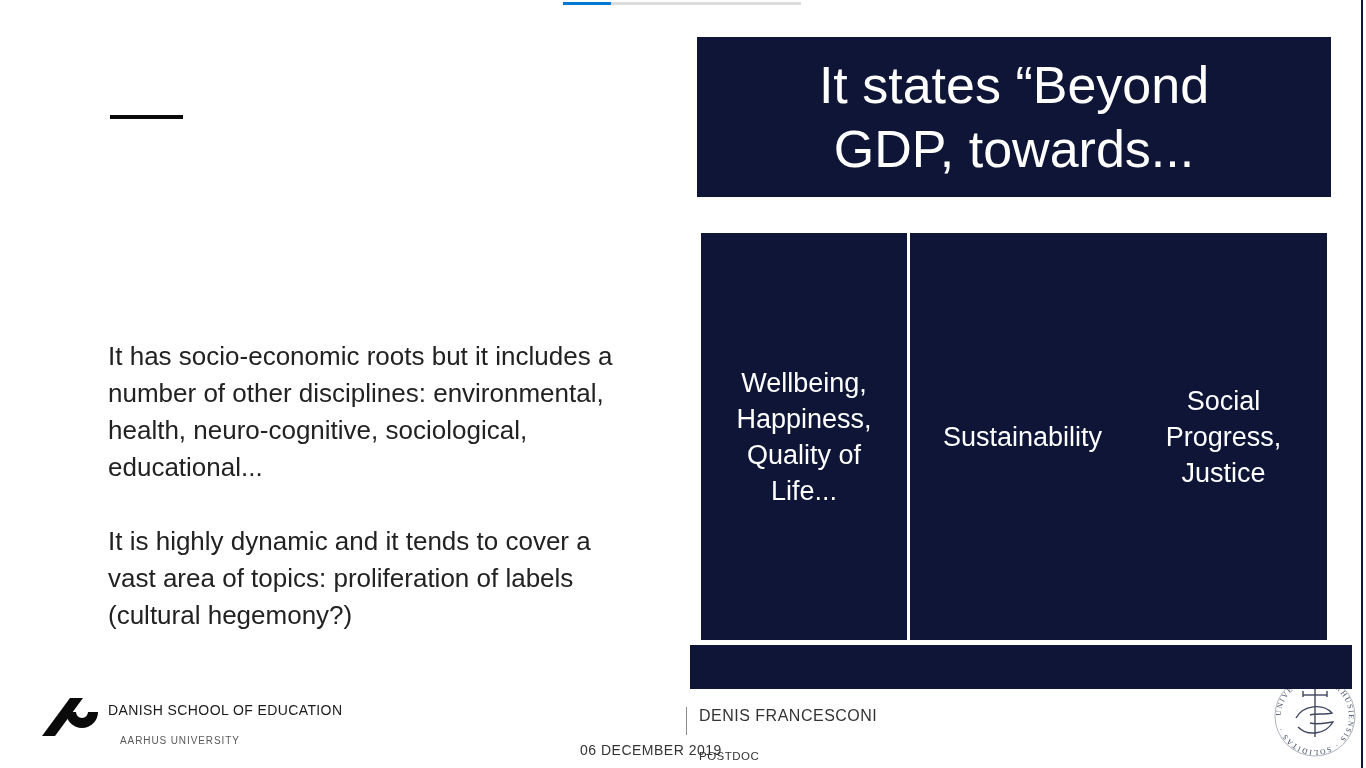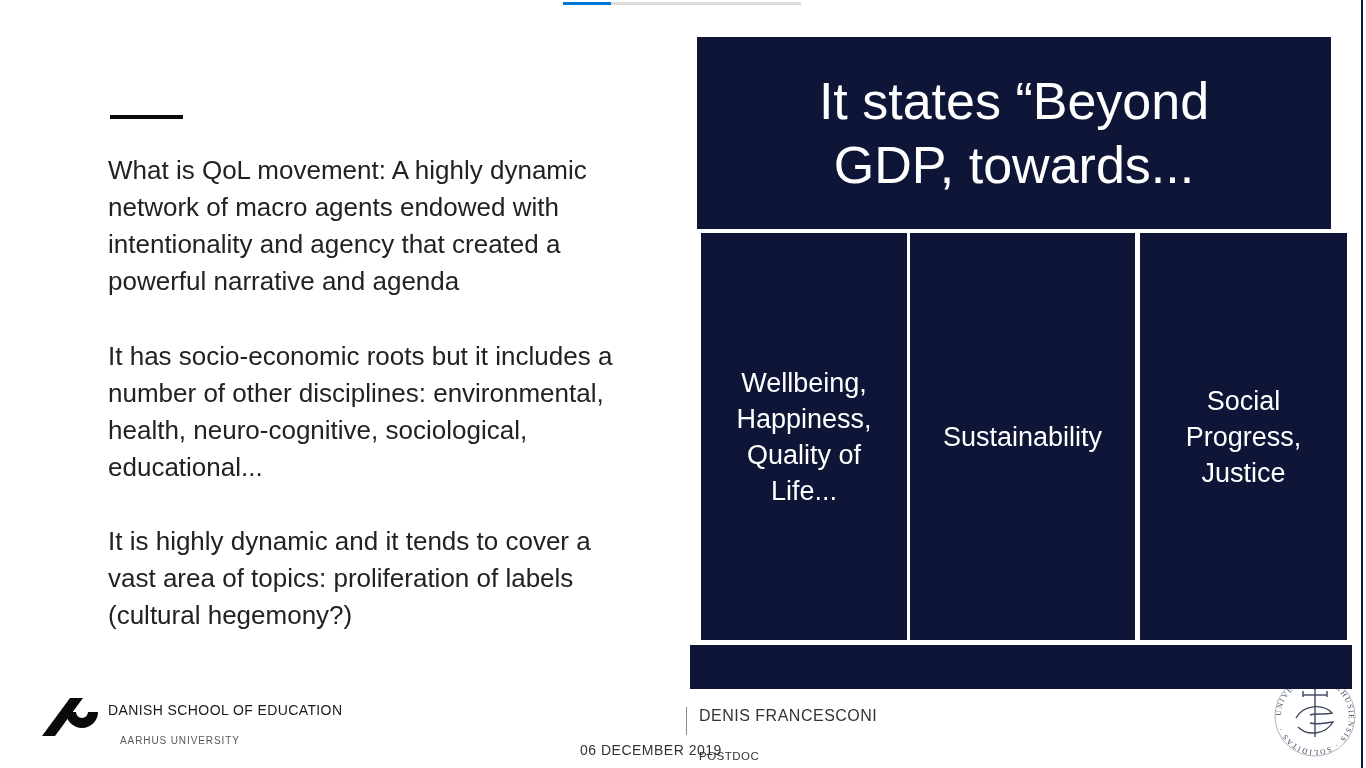--- a/index.html
+++ b/index.html
@@ -23,33 +23,33 @@
   .para{
     position:absolute;left:108px;width:575px;margin:0;
     font-size:26px;line-height:37px;color:#222;white-space:pre-line;
   }
   .para-1{top:152px;}
   .para-2{top:338px;}
   .para-3{top:523px;}
 
   
   .panel-heading{
-    position:absolute;left:697px;top:37px;width:634px;height:192px;
+    position:absolute;left:697px;top:37px;width:634px;height:160px;
     background:var(--navy,#0e1536);color:#fff;
     display:flex;align-items:center;justify-content:center;text-align:center;
     font-size:52px;line-height:64px;white-space:pre-line;
   }
   .panel-cell{
     position:absolute;top:233px;height:407px;background:var(--navy,#0e1536);color:#fff;
     display:flex;align-items:center;justify-content:center;text-align:center;
     font-size:27px;line-height:36px;white-space:pre-line;
   }
   .cell-1{left:701px;width:206px;}
   .cell-2{left:910px;width:225px;}
-  .cell-3{left:1120px;width:207px;margin-left:20px;}
+  .cell-3{left:1120px;width:207px;}
   .panel-bottom-bar{position:absolute;left:690px;top:645px;width:662px;height:44px;background:var(--navy,#0e1536);}
   .right-edge-line{position:absolute;left:1361px;top:0;width:2px;height:768px;background:var(--navy,#0e1536);}
 
   
   .au-logo{position:absolute;left:42px;top:698px;}
   .footer-school{position:absolute;left:108px;top:702px;font-size:14px;letter-spacing:.4px;color:#1a1a1a;}
   .footer-university{position:absolute;left:120px;top:735px;font-size:10px;letter-spacing:.9px;color:#595959;}
   .footer-date{position:absolute;left:580px;top:722px;font-size:14px;letter-spacing:.5px;color:#333;margin-top:20px;}
   .footer-divider{position:absolute;left:686px;top:707px;width:1px;height:28px;background:#8c8c8c;}
   .footer-presenter{position:absolute;left:699px;top:707px;font-size:16px;letter-spacing:.5px;color:#333;}
@@ -61,24 +61,20 @@
 
 <div class="slide">
 
   <div class="progress">
     <div class="progress-fill"></div>
     <div class="progress-track"></div>
   </div>
 
   <div class="title-underline"></div>
 
-  <p class="para para-1">What is QoL movement: A highly dynamic
-network of macro agents endowed with
-intentionality and agency that created a
-powerful narrative and agenda</p>
   <p class="para para-2">It has socio-economic roots but it includes a
 number of other disciplines: environmental,
 health, neuro-cognitive, sociological,
 educational...</p>
   <p class="para para-3">It is highly dynamic and it tends to cover a
 vast area of topics: proliferation of labels
 (cultural hegemony?)</p>
 
   <svg class="seal" width="90" height="90" viewBox="0 0 90 90">
     <defs>

